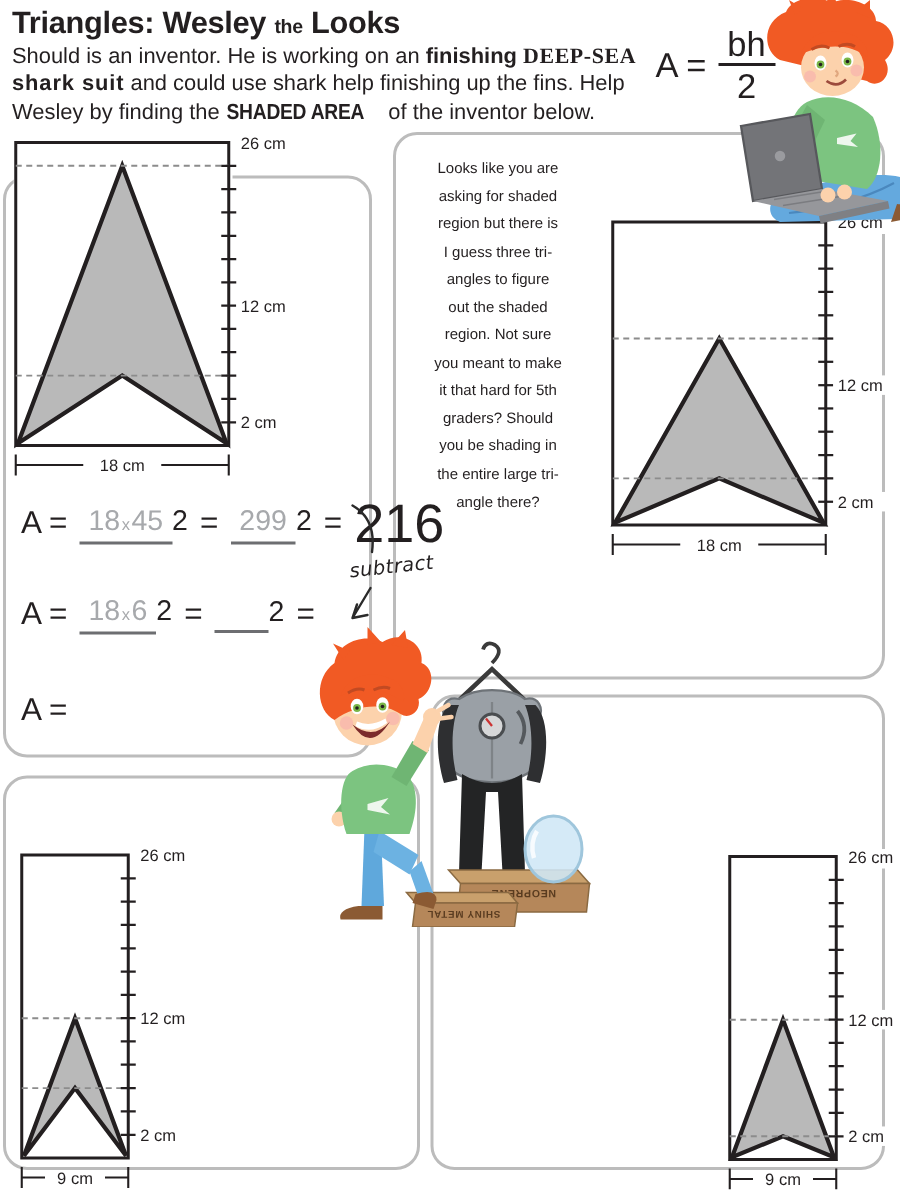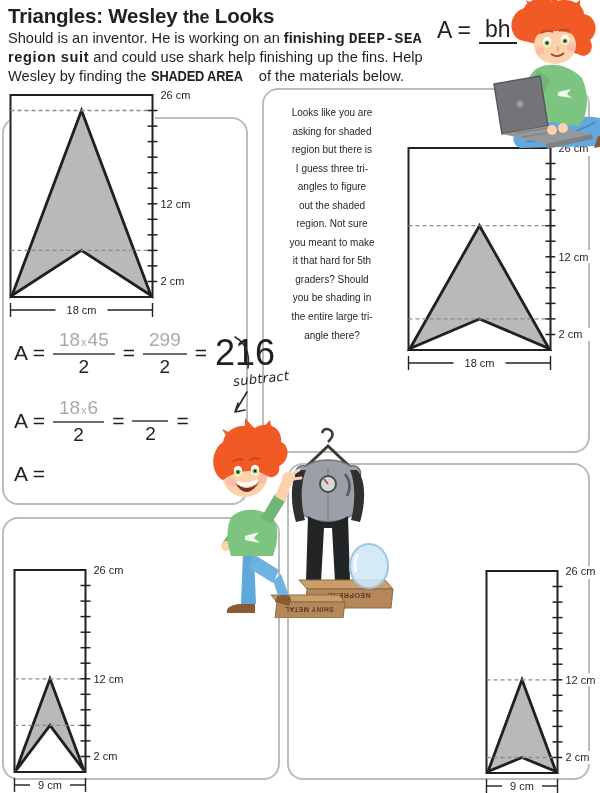--- a/index.html
+++ b/index.html
@@ -4,41 +4,41 @@
 <style>
   html,body{margin:0;padding:0}
   body{width:600px;height:793px;position:relative;background:#fff;overflow:hidden;
        font-family:"Liberation Sans",sans-serif;color:#231f20}
   *{box-sizing:border-box}
   .abs{position:absolute}
   .box{position:absolute;border:2px solid #bcbcbc;border-radius:16px;background:transparent}
 
   
   .page-title{position:absolute;left:8px;top:4px;font-size:20.5px;font-weight:bold;letter-spacing:-.2px}
-  .title-the{font-size:18px;font-weight:bold}
+  .title-the{font-size:13px;font-weight:bold}
   .intro{position:absolute;left:8px;top:29px;width:452px;font-size:14.6px;line-height:18.3px}
   .b{font-weight:bold}
-  .stencil{font-weight:bold;font-family:Liberation Mono, monospace;letter-spacing:.4px}
+  .stencil{font-weight:bold;font-family:Liberation Serif, serif;letter-spacing:.4px}
   .sharkfont{font-weight:bold;letter-spacing:.6px}
   .shadedfont{font-weight:bold;display:inline-block;transform:scaleX(.88);transform-origin:left;letter-spacing:-.2px}
 
   
   .formula{position:absolute;left:437px;top:16px;display:flex;align-items:center;gap:8px;font-size:23px}
-  .formula .frac{display:inline-flex;flex-direction:row;align-items:center}
+  .formula .frac{display:inline-flex;flex-direction:column;align-items:center}
   .formula .num{border-bottom:2.5px solid #231f20;padding:0 6px;line-height:26px}
   .formula .den{line-height:26px}
 
   
   .note{position:absolute;left:258px;top:104px;width:148px;text-align:center;
         white-space:pre-line;font-size:10px;line-height:18.55px}
 
   
   .eqrow{position:absolute;display:flex;align-items:center;gap:8px}
   .eq-lhs,.sign{font-size:21px}
-  .eqfrac{display:flex;flex-direction:column;align-items:center}
+  .eqfrac{display:flex;flex-direction:row;align-items:flex-start}
   .eqfrac .n{font-size:19px;color:#a7a9ac;border-bottom:2px solid #6d6e71;padding:1px 6px 2px;
              min-width:36px;min-height:25px;text-align:center;display:flex;align-items:baseline;justify-content:center}
   .eqfrac .d{font-size:19px;line-height:21px;padding-top:1px}
   .times{font-size:11px;color:#a7a9ac;align-self:flex-end;padding:0 1px 3px}
   .result{font-size:36px}
 
   .subtract-text{position:absolute;left:233px;top:371px;font-style:italic;font-size:13px;
                  font-family:"DejaVu Sans",sans-serif;transform:rotate(-6deg);letter-spacing:.3px}
   .diagram{position:absolute}
   svg text{font-family:"Liberation Sans",sans-serif}
@@ -49,21 +49,21 @@
 <div class="box" style="left:2px;top:117px;width:246px;height:388px"></div>
 <div class="box" style="left:262px;top:88px;width:328px;height:365px"></div>
 <div class="box" style="left:2px;top:517px;width:278px;height:263px"></div>
 <div class="box" style="left:287px;top:463px;width:303px;height:317px"></div>
 
 <div class="page-title">
   <span>Triangles: Wesley</span>
   <span class="title-the">the</span>
   <span>Looks</span>
 </div>
-<div class="intro"><span>Should is an inventor.  He is working on an </span><span class="b">finishing </span><span class="stencil">DEEP-SEA </span><span class="sharkfont">region suit</span><span> and could use shark help finishing up the fins. Help Wesley by finding the </span><span class="shadedfont">SHADED AREA</span><span> of the materials below.</span></div>
+<div class="intro"><span>Should is an inventor.  He is working on an </span><span class="b">finishing </span><span class="stencil">DEEP-SEA </span><span class="sharkfont">shark suit</span><span> and could use shark help finishing up the fins. Help Wesley by finding the </span><span class="shadedfont">SHADED AREA</span><span> of the inventor below.</span></div>
 
 <div class="formula">
   <span>A =</span>
   <span class="frac">
     <span class="num">bh</span>
     <span class="den">2</span>
   </span>
 </div>
 
 <div class="note">Looks like you are

